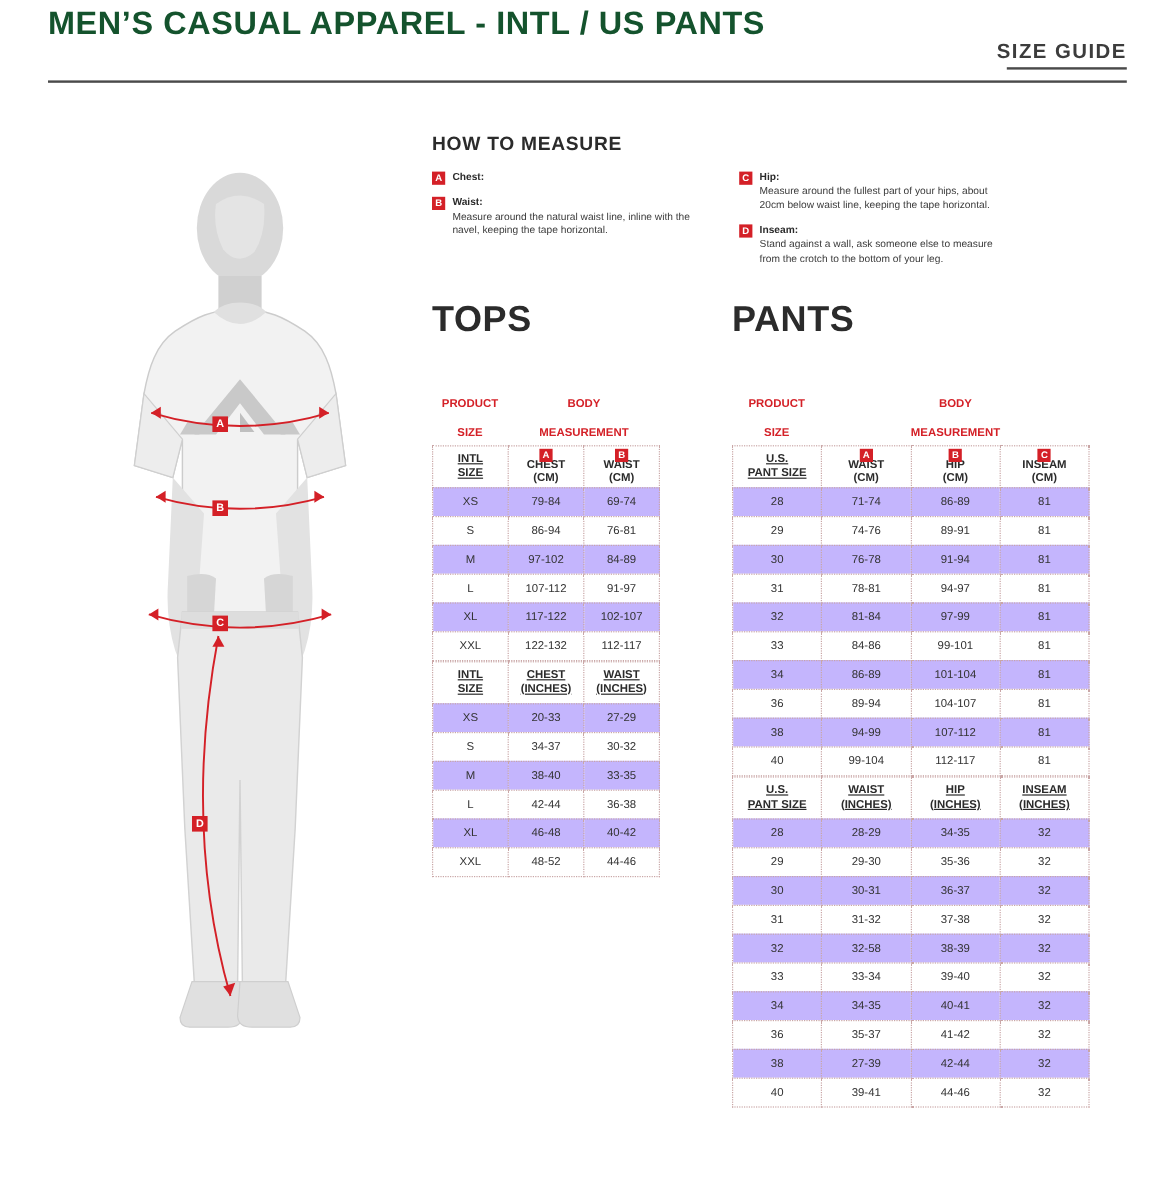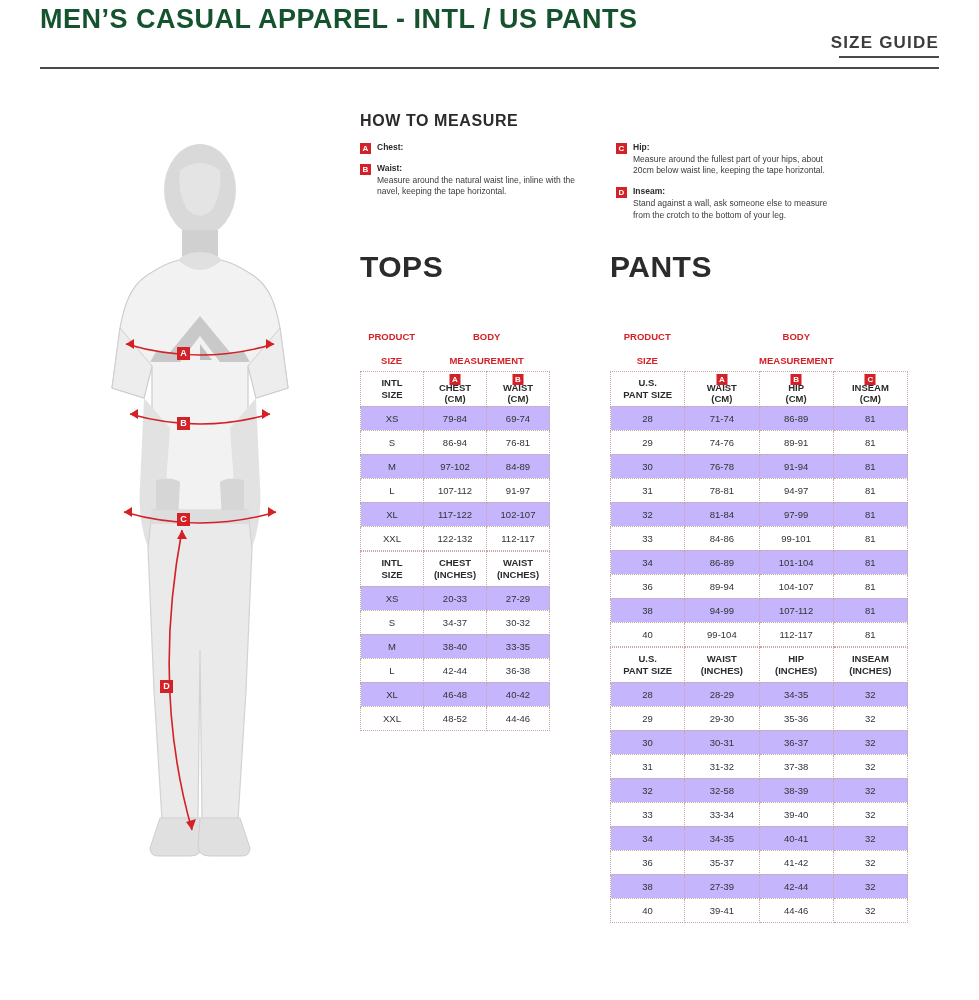--- a/index.html
+++ b/index.html
@@ -155,21 +155,21 @@
     transform: translateX(-50%);
     width: 11px;
     height: 11px;
     background: #d42027;
     color: #fff;
     font-size: 8px;
     font-weight: bold;
     line-height: 11px;
   }
   table.sz td.colhead .lbl-txt { display: block; padding-top: 9px; }
-  table.sz td.colhead.nolb .lbl-txt { padding-top: 0; }
+  table.sz td.colhead.nolb .lbl-txt { padding-top: 0; text-decoration: underline; }
 
   
   .figure {
     position: absolute;
     left: 60px;
     top: 130px;
     width: 280px;
     height: 760px;
   }
   .fig-letter {

